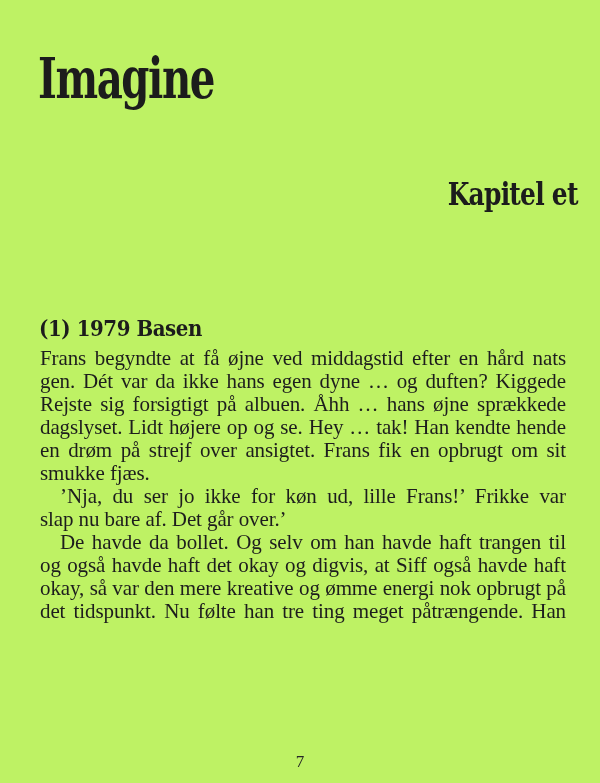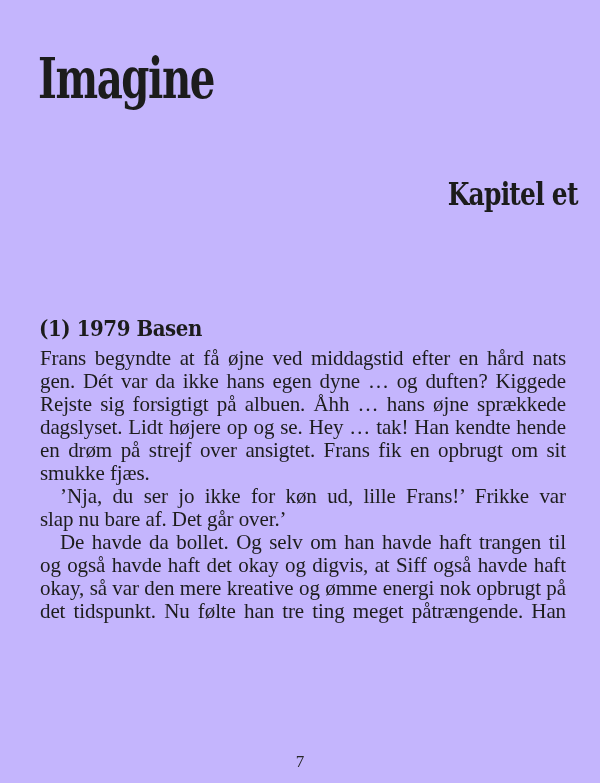--- a/index.html
+++ b/index.html
@@ -5,21 +5,21 @@
   * { margin: 0; padding: 0; box-sizing: border-box; }
   html, body { background: #ffffff; }
   body {
     width: 600px; height: 783px;
     font-family: "Liberation Serif", serif;
     color: #1d1d1d;
   }
   .page {
     position: relative;
     width: 600px; height: 783px;
-    background: #c4b5fd;
+    background: #bef264;
     overflow: hidden;
   }
   
   .display {
     font-family: "DejaVu Serif", serif;
     font-weight: bold;
     color: #1c1c1c;
     white-space: nowrap;
   }
   .book-title {

